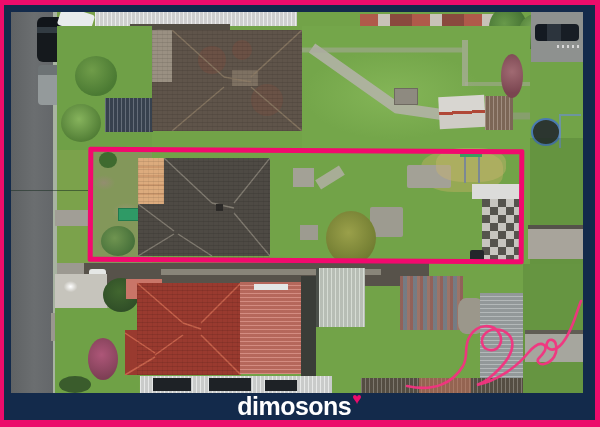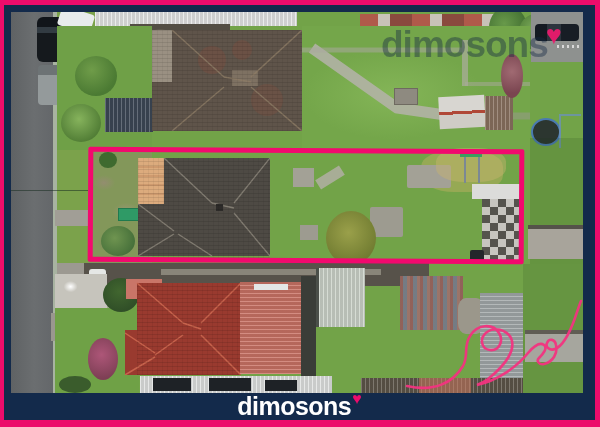--- a/index.html
+++ b/index.html
@@ -168,21 +168,20 @@
       <div class="a" style="left:408px;top:366px;width:52px;height:15px;background:rgba(200,120,95,.55);"></div>
       <div class="a ribv" style="left:129px;top:364px;width:192px;height:17px;background-color:#e0e2e1;"></div>
       <div class="a" style="left:142px;top:366px;width:38px;height:13px;background:#1e2226;"></div>
       <div class="a" style="left:198px;top:366px;width:42px;height:13px;background:#1e2226;"></div>
       <div class="a" style="left:254px;top:368px;width:32px;height:11px;background:#1e2226;"></div>
 
       <svg class="a" style="left:393px;top:286px;z-index:40;" width="179" height="95" viewBox="0 0 179 95">
         <path d="M3,88 C30,94 49,85 59,68 C65,57 59,49 66,38 C73,26 89,25 95,35 C100,43 95,53 86,52 C77,51 75,40 83,34 C90,29 102,31 107,40 C112,51 103,66 84,81 C80,84 76,86 73,87 C92,83 112,70 124,55 C130,48 136,44 140,47 C144,50 139,56 135,60 C132,63 135,67 140,66 C149,64 154,55 152,47 C151,41 145,40 143,45 C141,49 146,53 151,51 C159,48 166,34 171,20 C173,14 175,8 177,3" fill="none" stroke="#f2337f" stroke-width="2.6" stroke-linecap="round" opacity=".95"></path>
       </svg>
 
-      <div class="wm"><span>dimosons</span><span class="wm-heart">♥</span></div>
     </div>
 
     <div class="footer">
       <span class="footer-text">dimosons</span>
       <span class="footer-heart">♥</span>
     </div>
   </div>
 </div>
 
 </body></html>

